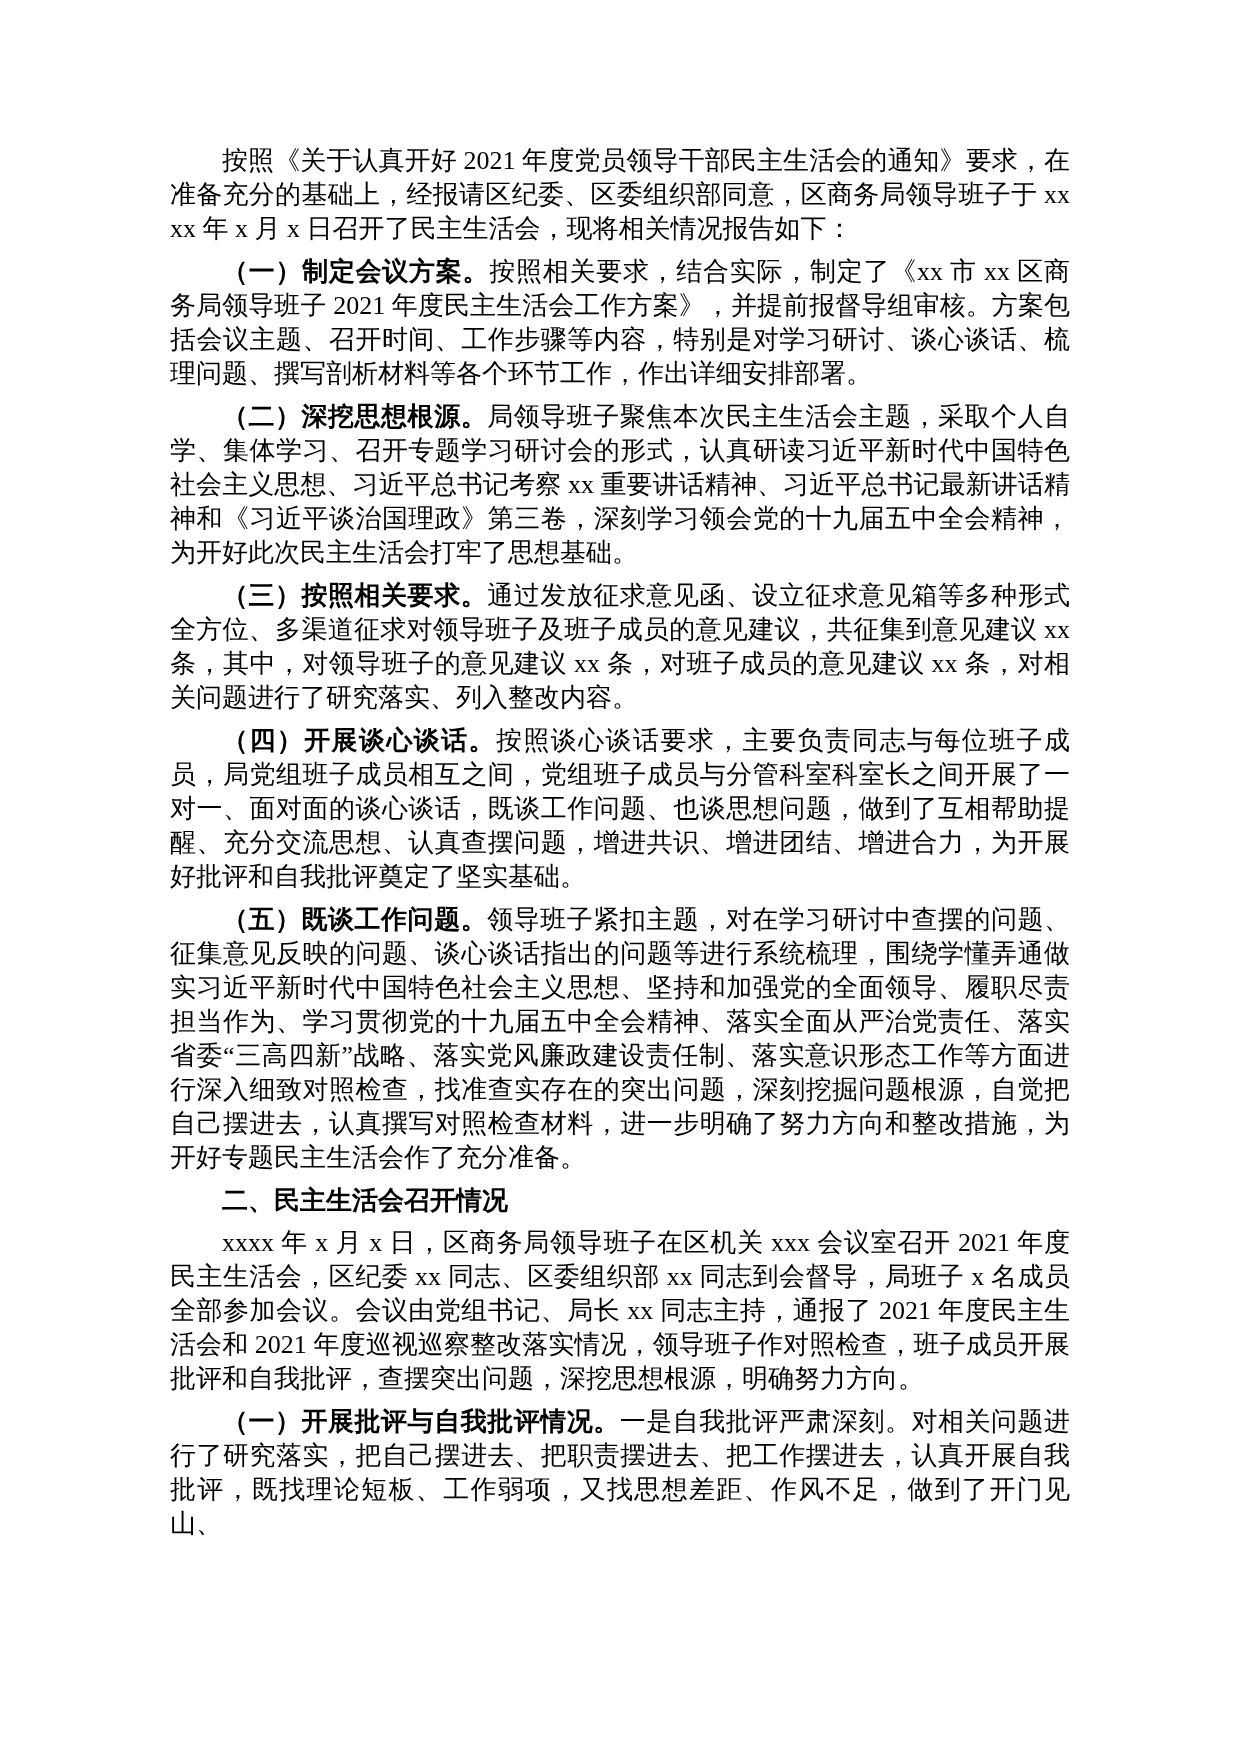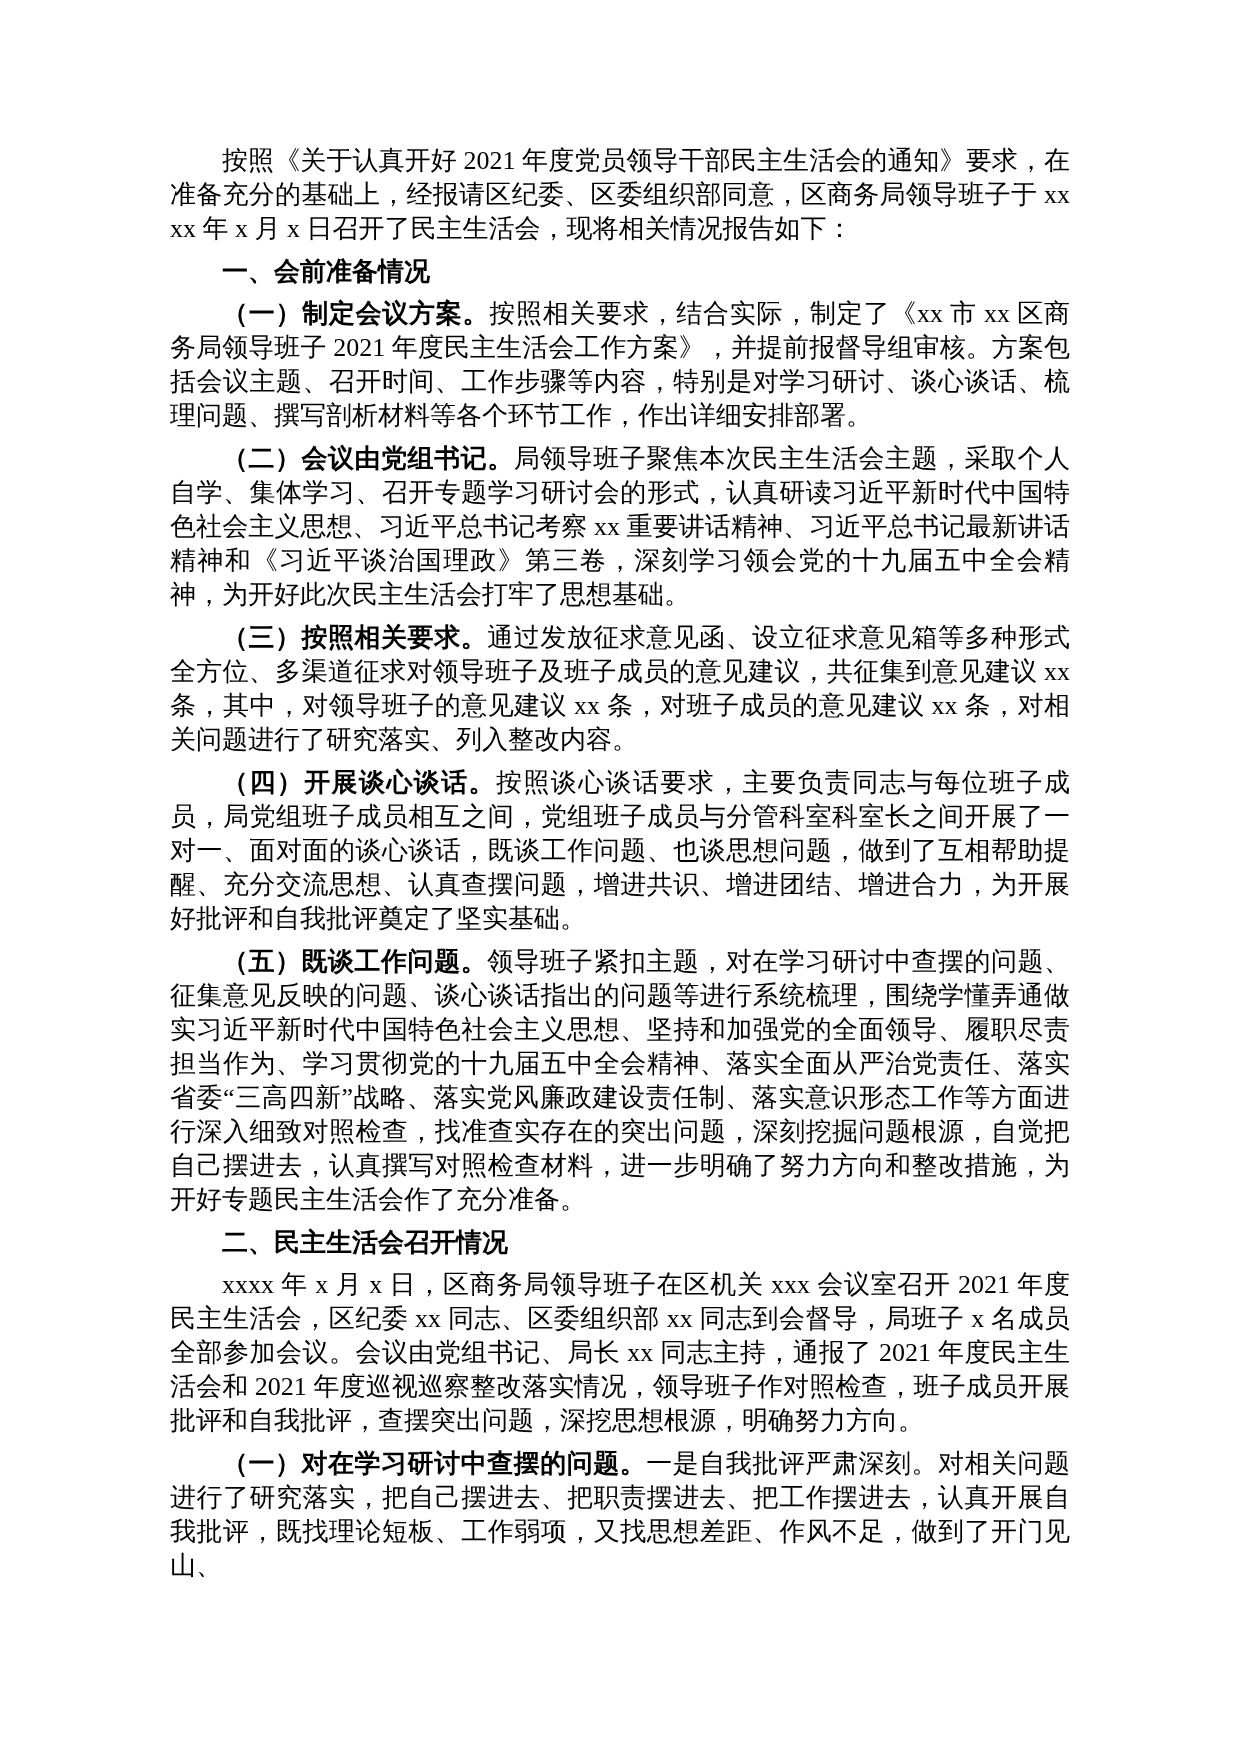--- a/index.html
+++ b/index.html
@@ -40,31 +40,30 @@
     font-weight: 700;
   }
 </style>
 </head>
 <body>
 
 <div class="page">
 
   <p class="para"><span class="lead"></span><span>按照《关于认真开好 2021 年度党员领导干部民主生活会的通知》要求，在准备充分的基础上，经报请区纪委、区委组织部同意，区商务局领导班子于 xxxx 年 x 月 x 日召开了民主生活会，现将相关情况报告如下：</span></p>
 
-  <p class="para heading"><span>一、会前准备情况</span></p>
 
   <p class="para"><span class="lead">（一）制定会议方案。</span><span>按照相关要求，结合实际，制定了《xx 市 xx 区商务局领导班子 2021 年度民主生活会工作方案》，并提前报督导组审核。方案包括会议主题、召开时间、工作步骤等内容，特别是对学习研讨、谈心谈话、梳理问题、撰写剖析材料等各个环节工作，作出详细安排部署。</span></p>
 
-  <p class="para"><span class="lead">（二）会议由党组书记。</span><span>局领导班子聚焦本次民主生活会主题，采取个人自学、集体学习、召开专题学习研讨会的形式，认真研读习近平新时代中国特色社会主义思想、习近平总书记考察 xx 重要讲话精神、习近平总书记最新讲话精神和《习近平谈治国理政》第三卷，深刻学习领会党的十九届五中全会精神，为开好此次民主生活会打牢了思想基础。</span></p>
+  <p class="para"><span class="lead">（二）深挖思想根源。</span><span>局领导班子聚焦本次民主生活会主题，采取个人自学、集体学习、召开专题学习研讨会的形式，认真研读习近平新时代中国特色社会主义思想、习近平总书记考察 xx 重要讲话精神、习近平总书记最新讲话精神和《习近平谈治国理政》第三卷，深刻学习领会党的十九届五中全会精神，为开好此次民主生活会打牢了思想基础。</span></p>
 
   <p class="para"><span class="lead">（三）按照相关要求。</span><span>通过发放征求意见函、设立征求意见箱等多种形式全方位、多渠道征求对领导班子及班子成员的意见建议，共征集到意见建议 xx 条，其中，对领导班子的意见建议 xx 条，对班子成员的意见建议 xx 条，对相关问题进行了研究落实、列入整改内容。</span></p>
 
   <p class="para"><span class="lead">（四）开展谈心谈话。</span><span>按照谈心谈话要求，主要负责同志与每位班子成员，局党组班子成员相互之间，党组班子成员与分管科室科室长之间开展了一对一、面对面的谈心谈话，既谈工作问题、也谈思想问题，做到了互相帮助提醒、充分交流思想、认真查摆问题，增进共识、增进团结、增进合力，为开展好批评和自我批评奠定了坚实基础。</span></p>
 
   <p class="para"><span class="lead">（五）既谈工作问题。</span><span>领导班子紧扣主题，对在学习研讨中查摆的问题、征集意见反映的问题、谈心谈话指出的问题等进行系统梳理，围绕学懂弄通做实习近平新时代中国特色社会主义思想、坚持和加强党的全面领导、履职尽责担当作为、学习贯彻党的十九届五中全会精神、落实全面从严治党责任、落实省委“三高四新”战略、落实党风廉政建设责任制、落实意识形态工作等方面进行深入细致对照检查，找准查实存在的突出问题，深刻挖掘问题根源，自觉把自己摆进去，认真撰写对照检查材料，进一步明确了努力方向和整改措施，为开好专题民主生活会作了充分准备。</span></p>
 
   <p class="para heading"><span>二、民主生活会召开情况</span></p>
 
   <p class="para"><span class="lead"></span><span>xxxx 年 x 月 x 日，区商务局领导班子在区机关 xxx 会议室召开 2021 年度民主生活会，区纪委 xx 同志、区委组织部 xx 同志到会督导，局班子 x 名成员全部参加会议。会议由党组书记、局长 xx 同志主持，通报了 2021 年度民主生活会和 2021 年度巡视巡察整改落实情况，领导班子作对照检查，班子成员开展批评和自我批评，查摆突出问题，深挖思想根源，明确努力方向。</span></p>
 
-  <p class="para"><span class="lead">（一）对在学习研讨中查摆的问题。</span><span>一是自我批评严肃深刻。对相关问题进行了研究落实，把自己摆进去、把职责摆进去、把工作摆进去，认真开展自我批评，既找理论短板、工作弱项，又找思想差距、作风不足，做到了开门见山、</span></p>
+  <p class="para"><span class="lead">（一）开展批评与自我批评情况。</span><span>一是自我批评严肃深刻。对相关问题进行了研究落实，把自己摆进去、把职责摆进去、把工作摆进去，认真开展自我批评，既找理论短板、工作弱项，又找思想差距、作风不足，做到了开门见山、</span></p>
 
 </div>
 
 </body></html>

